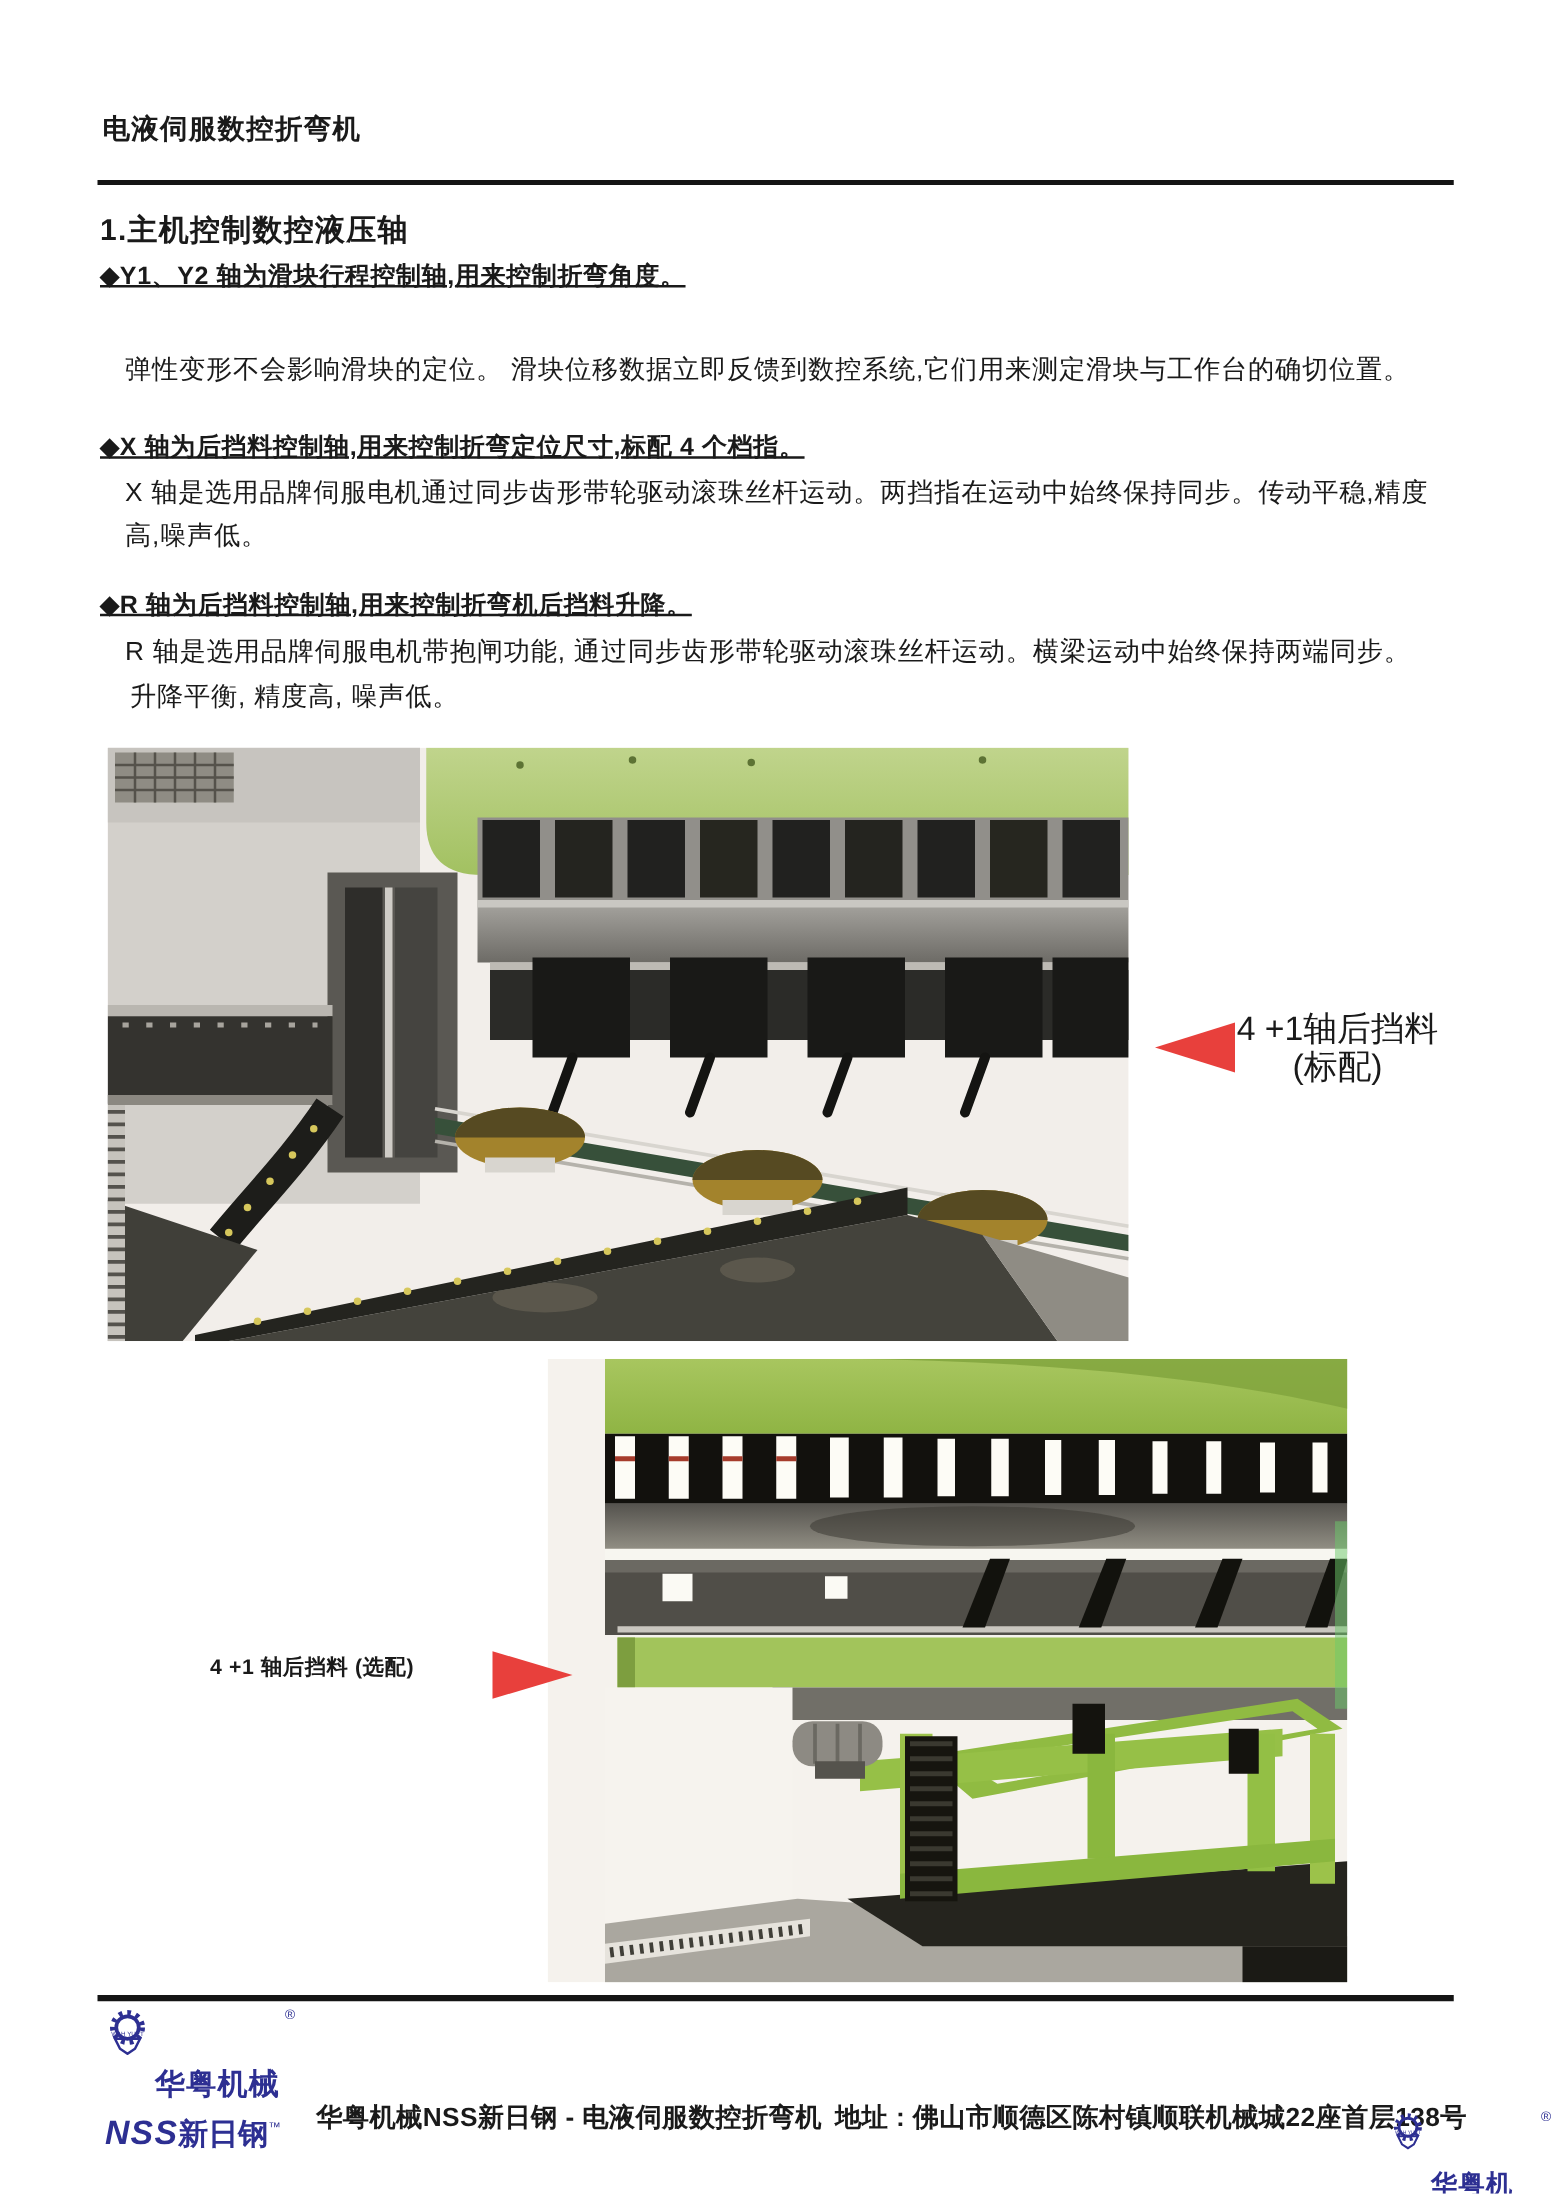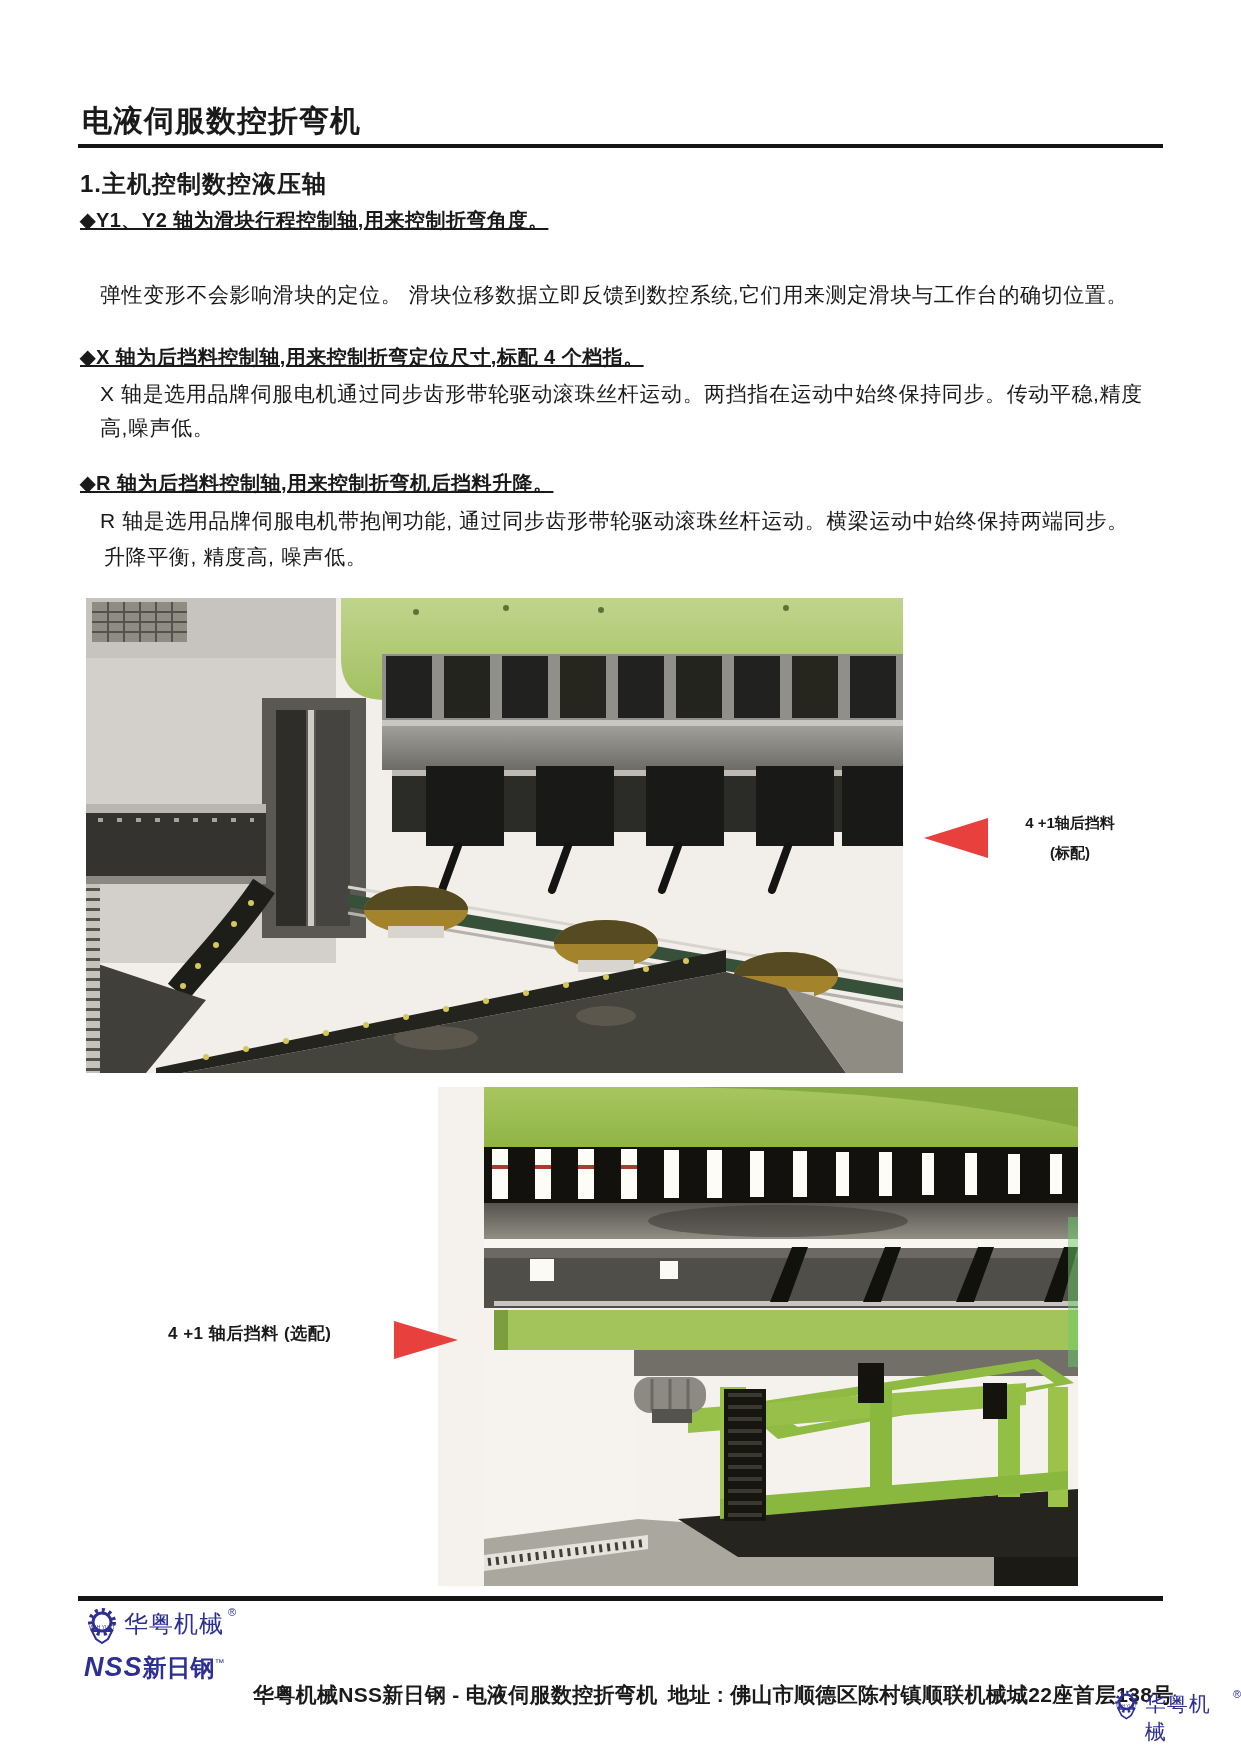--- a/index.html
+++ b/index.html
@@ -1,34 +1,34 @@
 <!DOCTYPE html>
 <html><head>
 <meta charset="utf-8">
 <style>
   html,body{margin:0;padding:0;background:#ffffff;}
   .page{
     position:relative;width:1241px;height:1755px;background:#ffffff;
     font-family:"Liberation Sans",sans-serif;color:#1a1a1a;overflow:hidden;
   }
   .abs{position:absolute;}
-  .hdr-title{left:82px;top:101px;font-size:30px;font-weight:600;letter-spacing:1px;}
+  .hdr-title{left:82px;top:88px;font-size:22px;font-weight:600;letter-spacing:1px;}
   .rule{left:78px;width:1085px;height:4px;background:#141414;}
   .rule-top{top:144px;}
   .rule-bottom{top:1596px;height:5px;}
   .section-title{left:80px;top:168px;font-size:24px;font-weight:700;letter-spacing:1px;}
   .b-title{left:80px;font-size:20px;font-weight:600;letter-spacing:0.5px;white-space:pre;text-decoration:underline;}
   .b-line{left:100px;font-size:21px;font-weight:500;letter-spacing:0.6px;white-space:pre;}
-  .ann-std{left:985px;top:808px;width:170px;text-align:center;font-size:15px;font-weight:700;line-height:30px;}
+  .ann-std{left:985px;top:808px;width:170px;text-align:center;font-size:27px;font-weight:400;line-height:30px;}
   .ann-opt{left:168px;top:1322px;font-size:17px;font-weight:600;letter-spacing:0.5px;}
   .photo{overflow:hidden;}
   .footer-col{font-size:21px;font-weight:700;letter-spacing:0.3px;white-space:pre;line-height:33px;}
   .brand{color:#2d2f92;}
   .brand-row1{display:flex;align-items:flex-start;gap:4px;}
-  .brand-name{font-size:24px;font-weight:400;letter-spacing:1px;}
+  .brand-name{font-size:24px;font-weight:700;letter-spacing:1px;margin-top:43px;}
   .brand-reg{font-size:11px;position:relative;top:-2px;}
   .brand-row2{margin-top:10px;line-height:26px;}
   .brand-nss{font-size:27px;font-weight:800;font-style:italic;letter-spacing:1px;}
   .brand-sub{font-size:24px;font-weight:700;}
   .brand-tm{font-size:10px;position:relative;top:-10px;}
   .corner-logo .brand-name{font-size:21px;}
   .corner-logo .brand-nss{font-size:24px;}
   .corner-logo .brand-sub{font-size:21px;}
 </style>
 </head>

